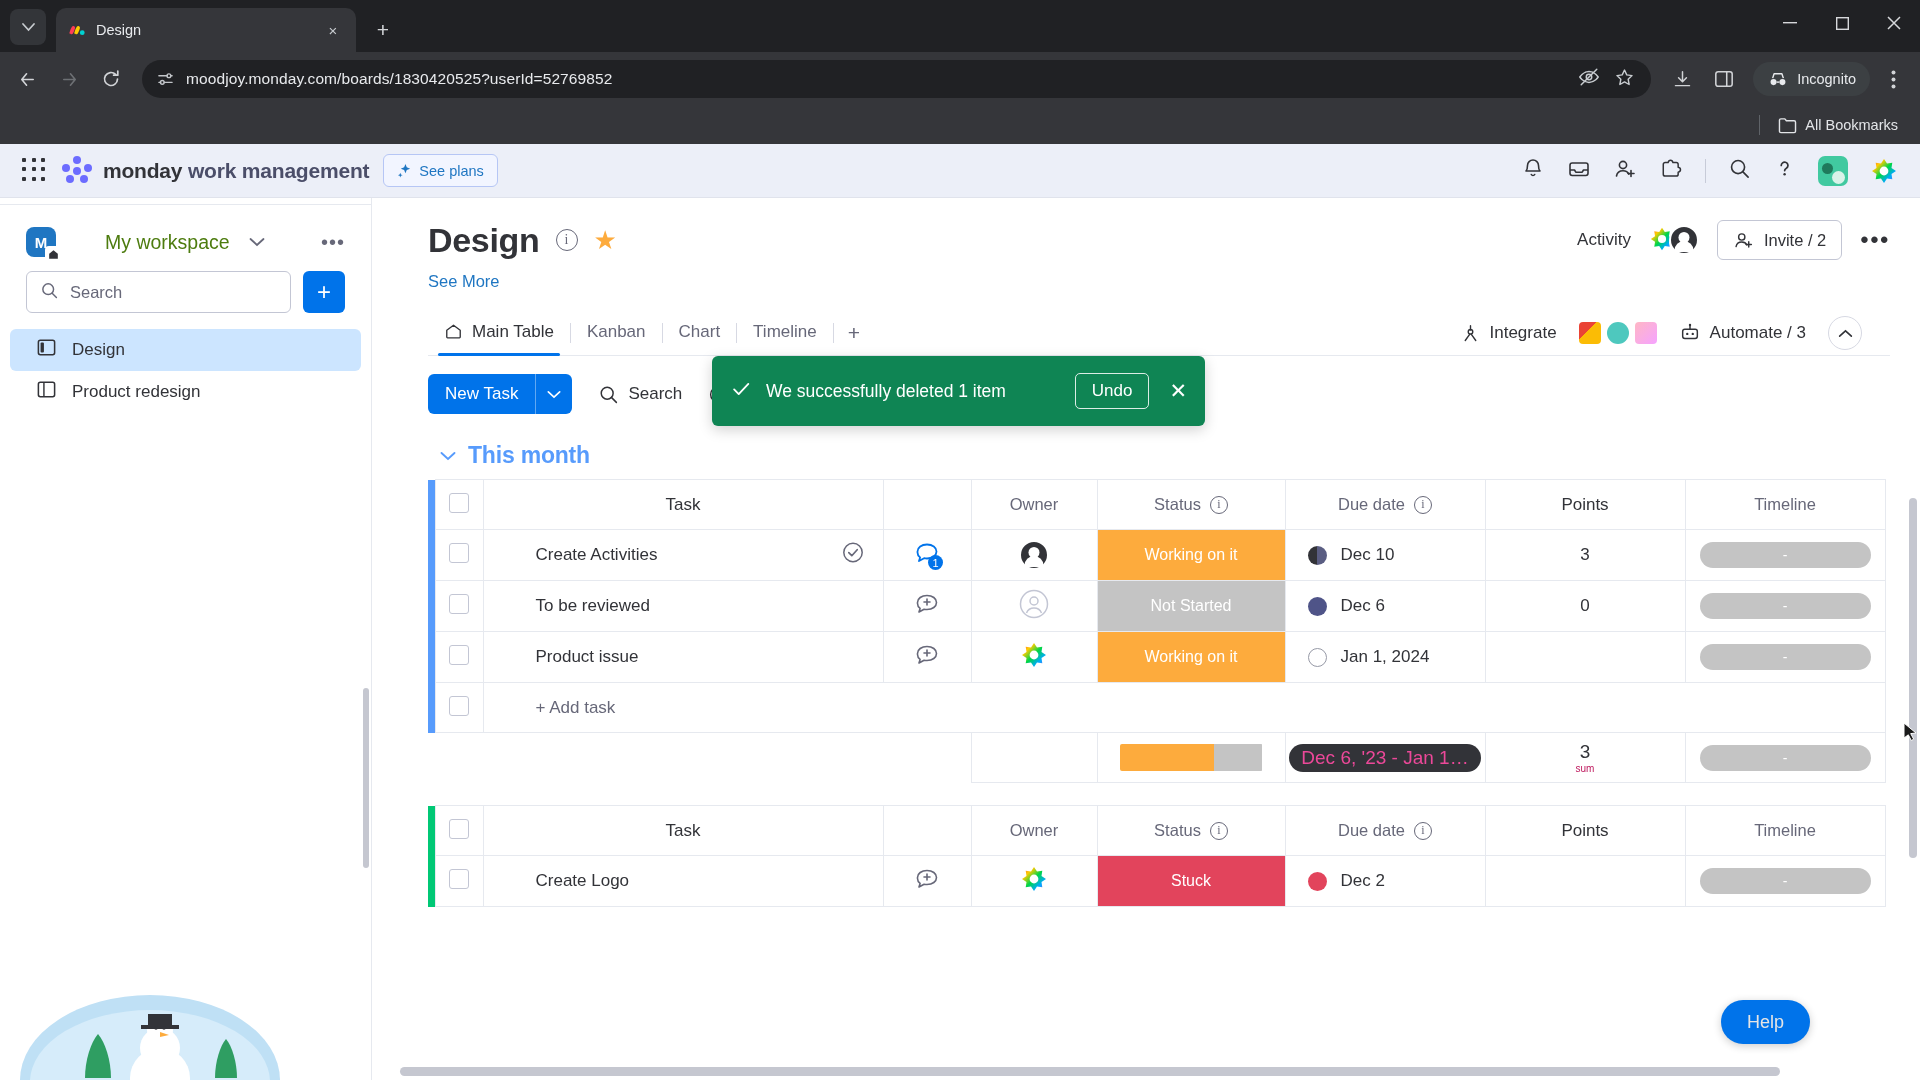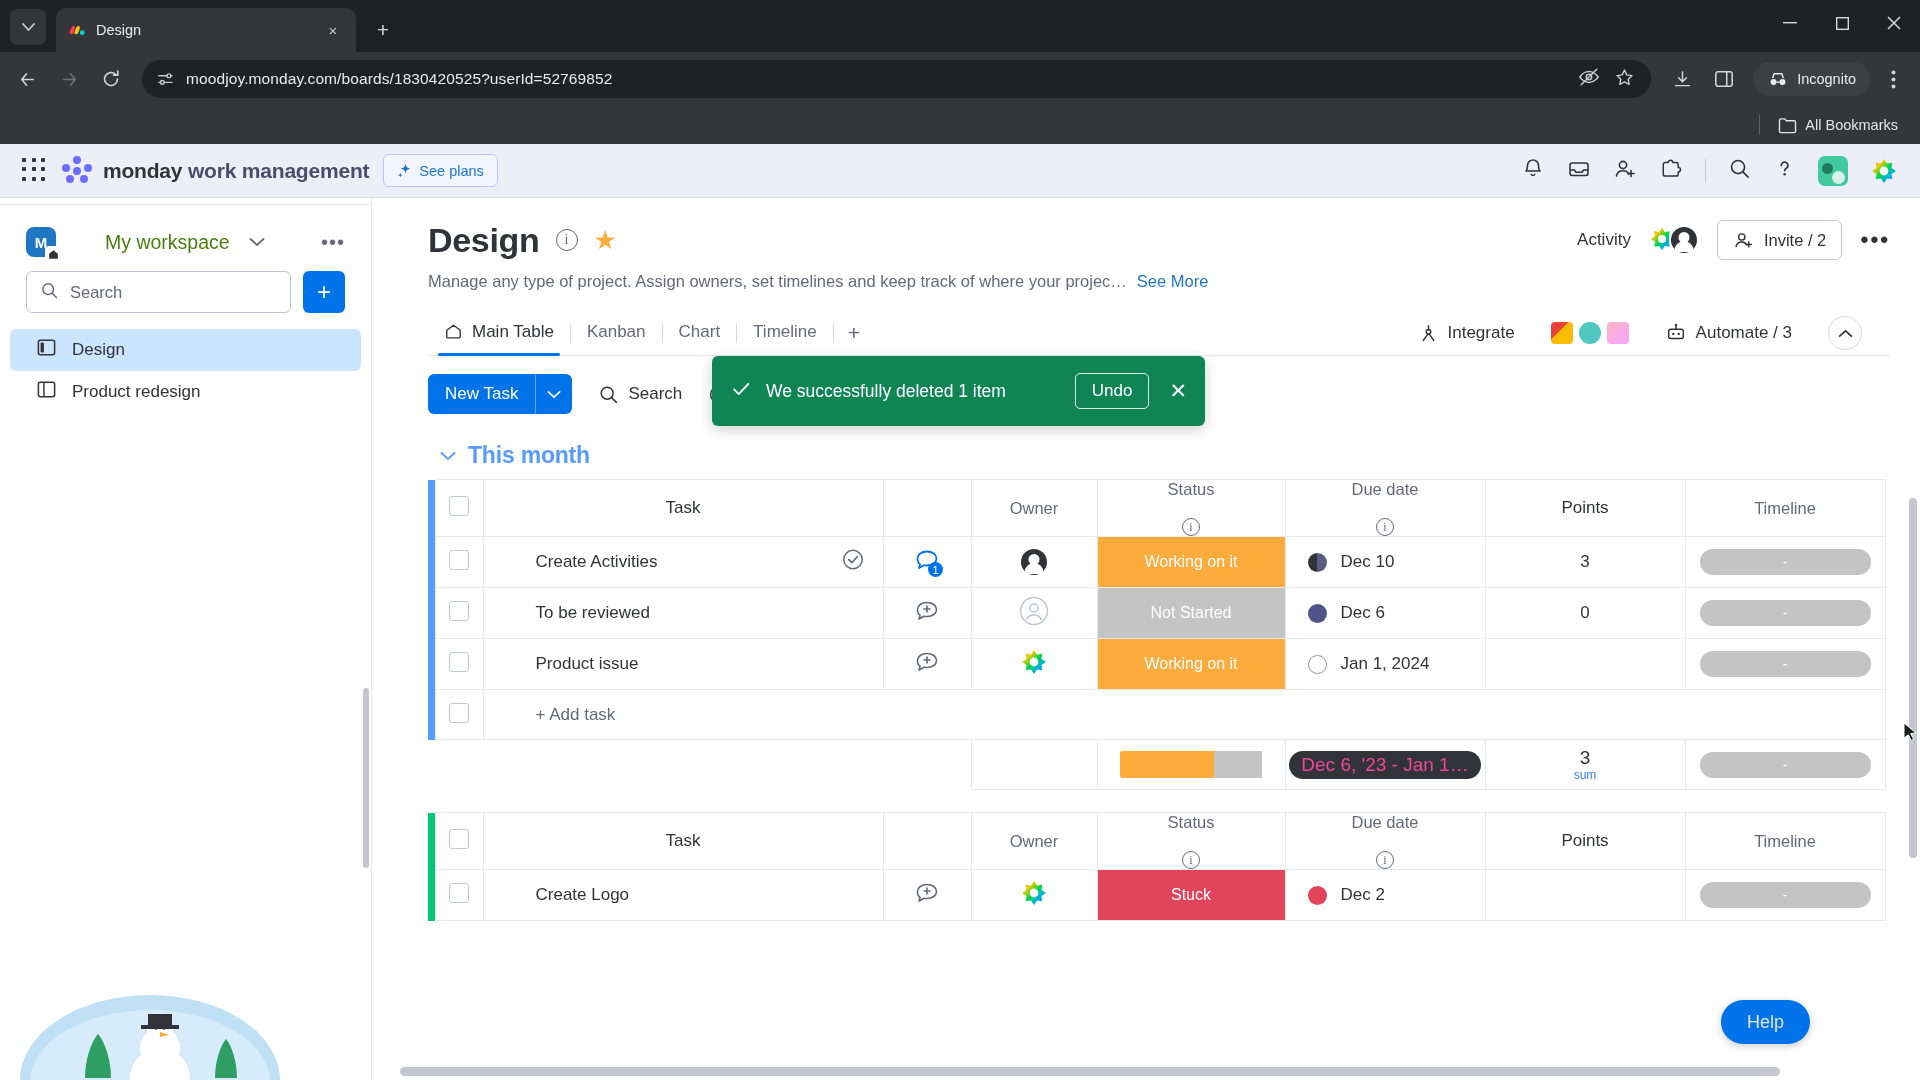--- a/index.html
+++ b/index.html
@@ -126,21 +126,21 @@
   .board-desc .txt { color:#676879; font-size:16.5px; max-width:840px; white-space:nowrap; overflow:hidden; text-overflow:ellipsis;}
   .see-more { color:#1f76c2; font-size:16.5px;}
 
   .tabs-row { display:flex; align-items:center; margin-top:20px; border-bottom:1px solid #e6e9ef; padding-right:28px;}
   .vtabs { display:flex; align-items:center; }
   .vtab { display:flex; align-items:center; gap:9px; padding: 10px 16px 13px 16px; color:#676879; font-size:17px; position:relative;text-align:center;}
   .vtab.active { color:#323338; }
   .vtab.active::after{content:"";position:absolute;left:10px;right:10px;bottom:-1px;height:3px;background:#0073ea;border-radius:2px;}
   .tab-div { width:1px; height:20px; background:#d7d9e3; }
   .vtab-plus { padding: 10px 14px; color:#676879; font-size:21px;}
-  .tabs-right { margin-left:auto; display:flex; align-items:center; gap:36px; color:#323338; font-size:17px; }
+  .tabs-right { margin-left:auto; display:flex; align-items:center; gap:22px; color:#323338; font-size:17px; }
   .int-ic { display:flex; gap:6px; align-items:center;}
   .int-ic i { width:22px; height:22px; border-radius:4px; display:block;}
   .chev-circ { width:34px; height:34px; border-radius:50%; border:1px solid #d7d9e3; display:flex;align-items:center;justify-content:center;color:#323338;}
 
   .toolbar { display:flex; align-items:center; gap:26px; padding: 18px 0 16px 56px; }
   .newtask {
     background:#0073ea; color:#fff; border-radius:6px; height:40px; display:flex; align-items:center; font-size:17px;
   }
   .newtask .lbl { padding: 0 17px; }
   .newtask .sep { width:1px; height:40px; background:rgba(255,255,255,.38); }
@@ -163,41 +163,41 @@
   .c-acc.green { background:#00c875; }
   .c-chk { width:48px; text-align:center; }
   .c-task { width:400px; padding-left:52px; font-size:17px; color:#323338; position:relative;}
   .c-icon { width:88px; text-align:center; }
   .c-owner { width:126px; text-align:center; }
   .c-status { width:188px; text-align:center; padding:0; }
   .c-due { width:200px; }
   .c-points { width:200px; text-align:center; font-size:17px; color:#323338;}
   .c-timeline { width:200px; text-align:center; padding:0 14px; }
   th { color:#676879; font-size:16.5px; text-align:center; }
-  th .hwrap { display:flex; align-items:center; justify-content:center; gap:19px;flex-direction:column;}
+  th .hwrap { display:flex; align-items:center; justify-content:center; gap:9px;}
   .chkbox { width:20px; height:20px; border:1.6px solid #c3c6d4; border-radius:3px; display:inline-block; }
   .status-cell { color:#fff; font-size:16px; height:50px; display:flex; align-items:center; justify-content:center; }
   .st-working { background:#fdab3d; }
   .st-notstarted { background:#c4c4c4; }
   .st-stuck { background:#e2445c; }
   .due-wrap { display:flex; align-items:center; gap:14px; padding-left:22px; color:#323338; font-size:17px;}
   .dot { width:19px; height:19px; border-radius:50%; flex:0 0 auto;}
   .dot.half { background:linear-gradient(90deg,#323338 50%, #5a5d82 50%); }
   .dot.full { background:#4f5488; }
   .dot.empty { background:transparent; border:1.8px solid #9699a6;}
   .dot.red { background:#e2445c; position:relative;}
   .tl-pill { background:#c4c4c4; border-radius:13px; height:26px; display:flex; align-items:center; justify-content:center; color:#fff; font-size:14px;}
   .addtask { padding-left:52px; color:#676879; font-size:17px; }
 
   .sumrow td { border:1px solid #e6e9ef; height:62px; background:#fff; }
   .sum-bar { height:27px; display:flex; border-radius:2px; overflow:hidden; margin: 0 22px;}
   .sum-bar i { display:block; height:100%; }
   .date-chip { background:#323338; color:#ec4899; font-size:19px; border-radius:14px; padding: 3px 12px; display:inline-block; white-space:nowrap;}
   .sum-num { text-align:center; font-size:19px; color:#323338; line-height:1.15;}
-  .sum-num small { display:block; color:#3b82f6; font-size:12px;}
+  .sum-num small { display:block; color:#be185d; font-size:10px;}
 
   .toast {
     position:absolute; left:712px; top:212px; width:493px; height:70px; background:#0f8554; border-radius:6px;
     display:flex; align-items:center; gap:14px; padding: 0 18px; color:#fff; box-shadow:0 4px 14px rgba(0,0,0,.18); z-index:60;
   }
   .toast-txt { font-size:17.5px; flex:1 1 auto;}
   .toast-undo { border:1px solid rgba(255,255,255,.85); border-radius:5px; padding: 7px 16px; font-size:17px;}
   .toast-x { font-size:21px; padding-left:6px;}
 
   .help-btn {
@@ -529,21 +529,20 @@
                     <circle cx="10" cy="8" r="3.6" stroke="#323338" stroke-width="1.6" fill="none"></circle>
                     <path d="M3.5 19c.6-3.4 3.3-5.3 6.5-5.3s5 1.4 5.9 3.4" stroke="#323338" stroke-width="1.6" fill="none" stroke-linecap="round"></path>
                     <path d="M18 13.5v6M15 16.5h6" stroke="#323338" stroke-width="1.6" stroke-linecap="round"></path>
                   </svg>
                 <span>Invite / 2</span>
               </span>
               <span class="more-dots">•••</span>
             </span>
           </div>
           <div class="board-desc">
-            <span class="txt">Manage any type of project. Assign owners, set timelines and keep track of where your projec…</span>
             <span class="see-more">See More</span>
           </div>
 
           <div class="tabs-row">
             <div class="vtabs">
               <div class="vtab active">
                 <svg width="19" height="19" viewBox="0 0 24 24">
                     <path d="M3.5 10.5L12 4l8.5 6.5V19a1 1 0 01-1 1h-15a1 1 0 01-1-1z" stroke="#323338" stroke-width="1.7" fill="none" stroke-linejoin="round"></path>
                   </svg>
                 <span>Main Table</span>

